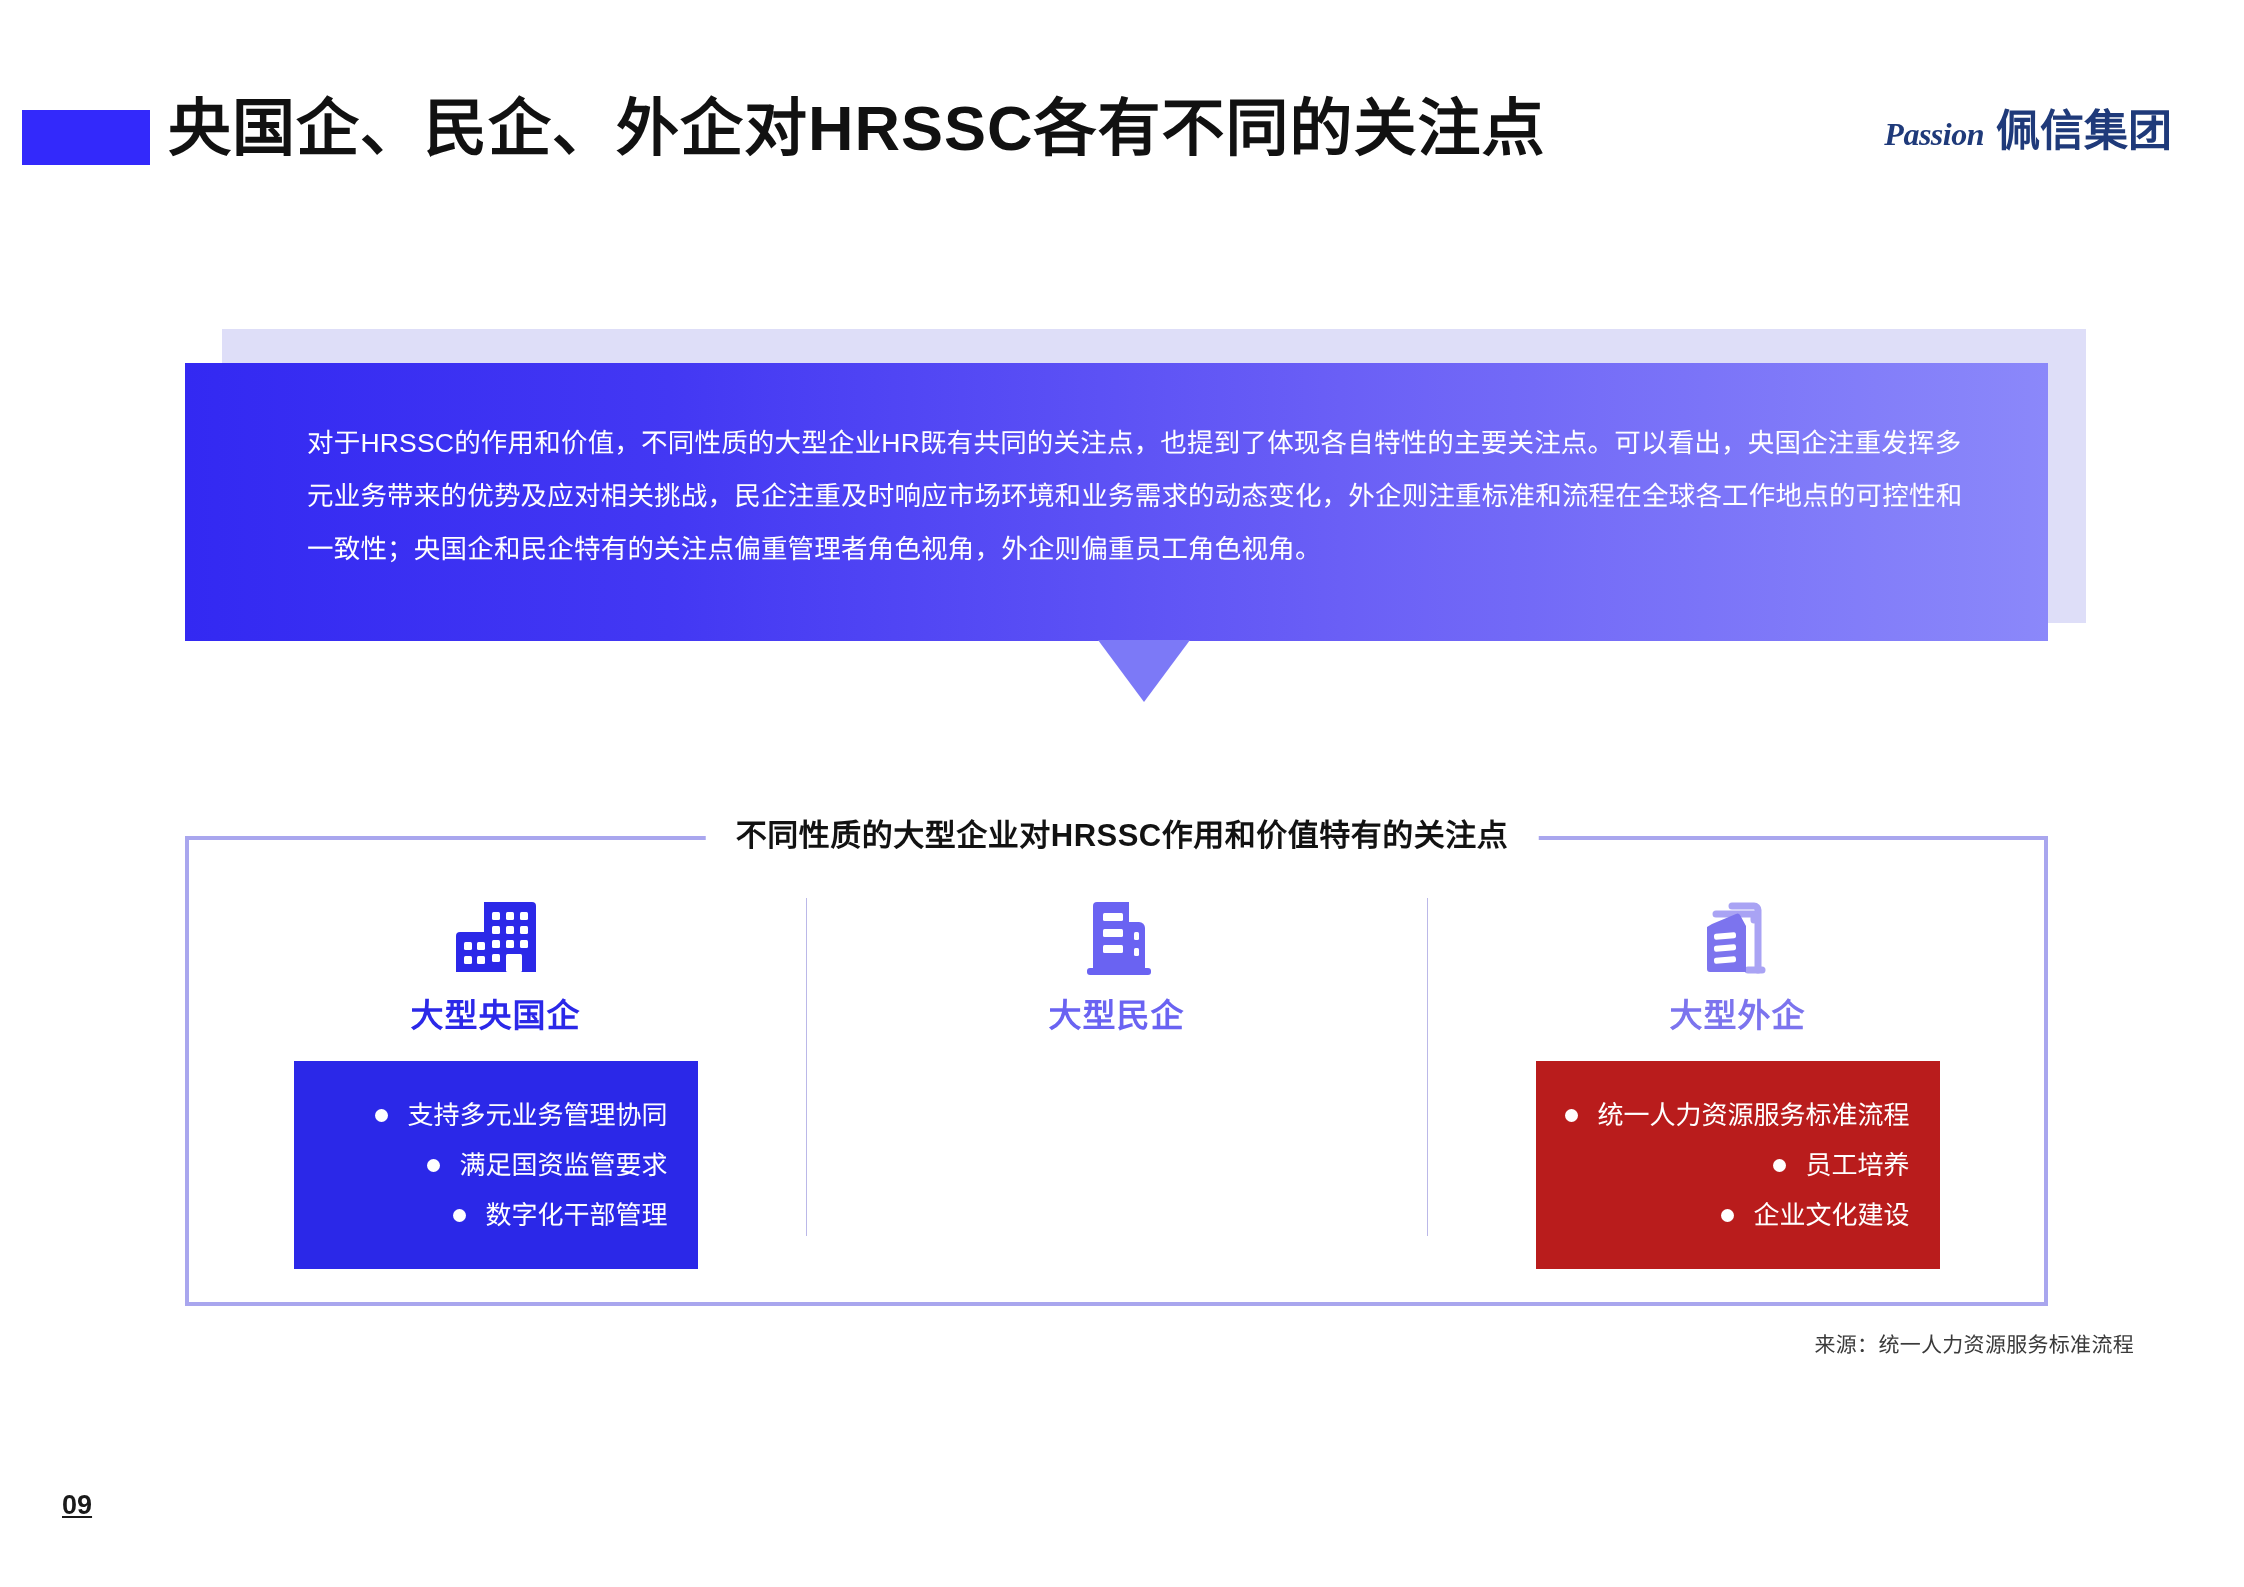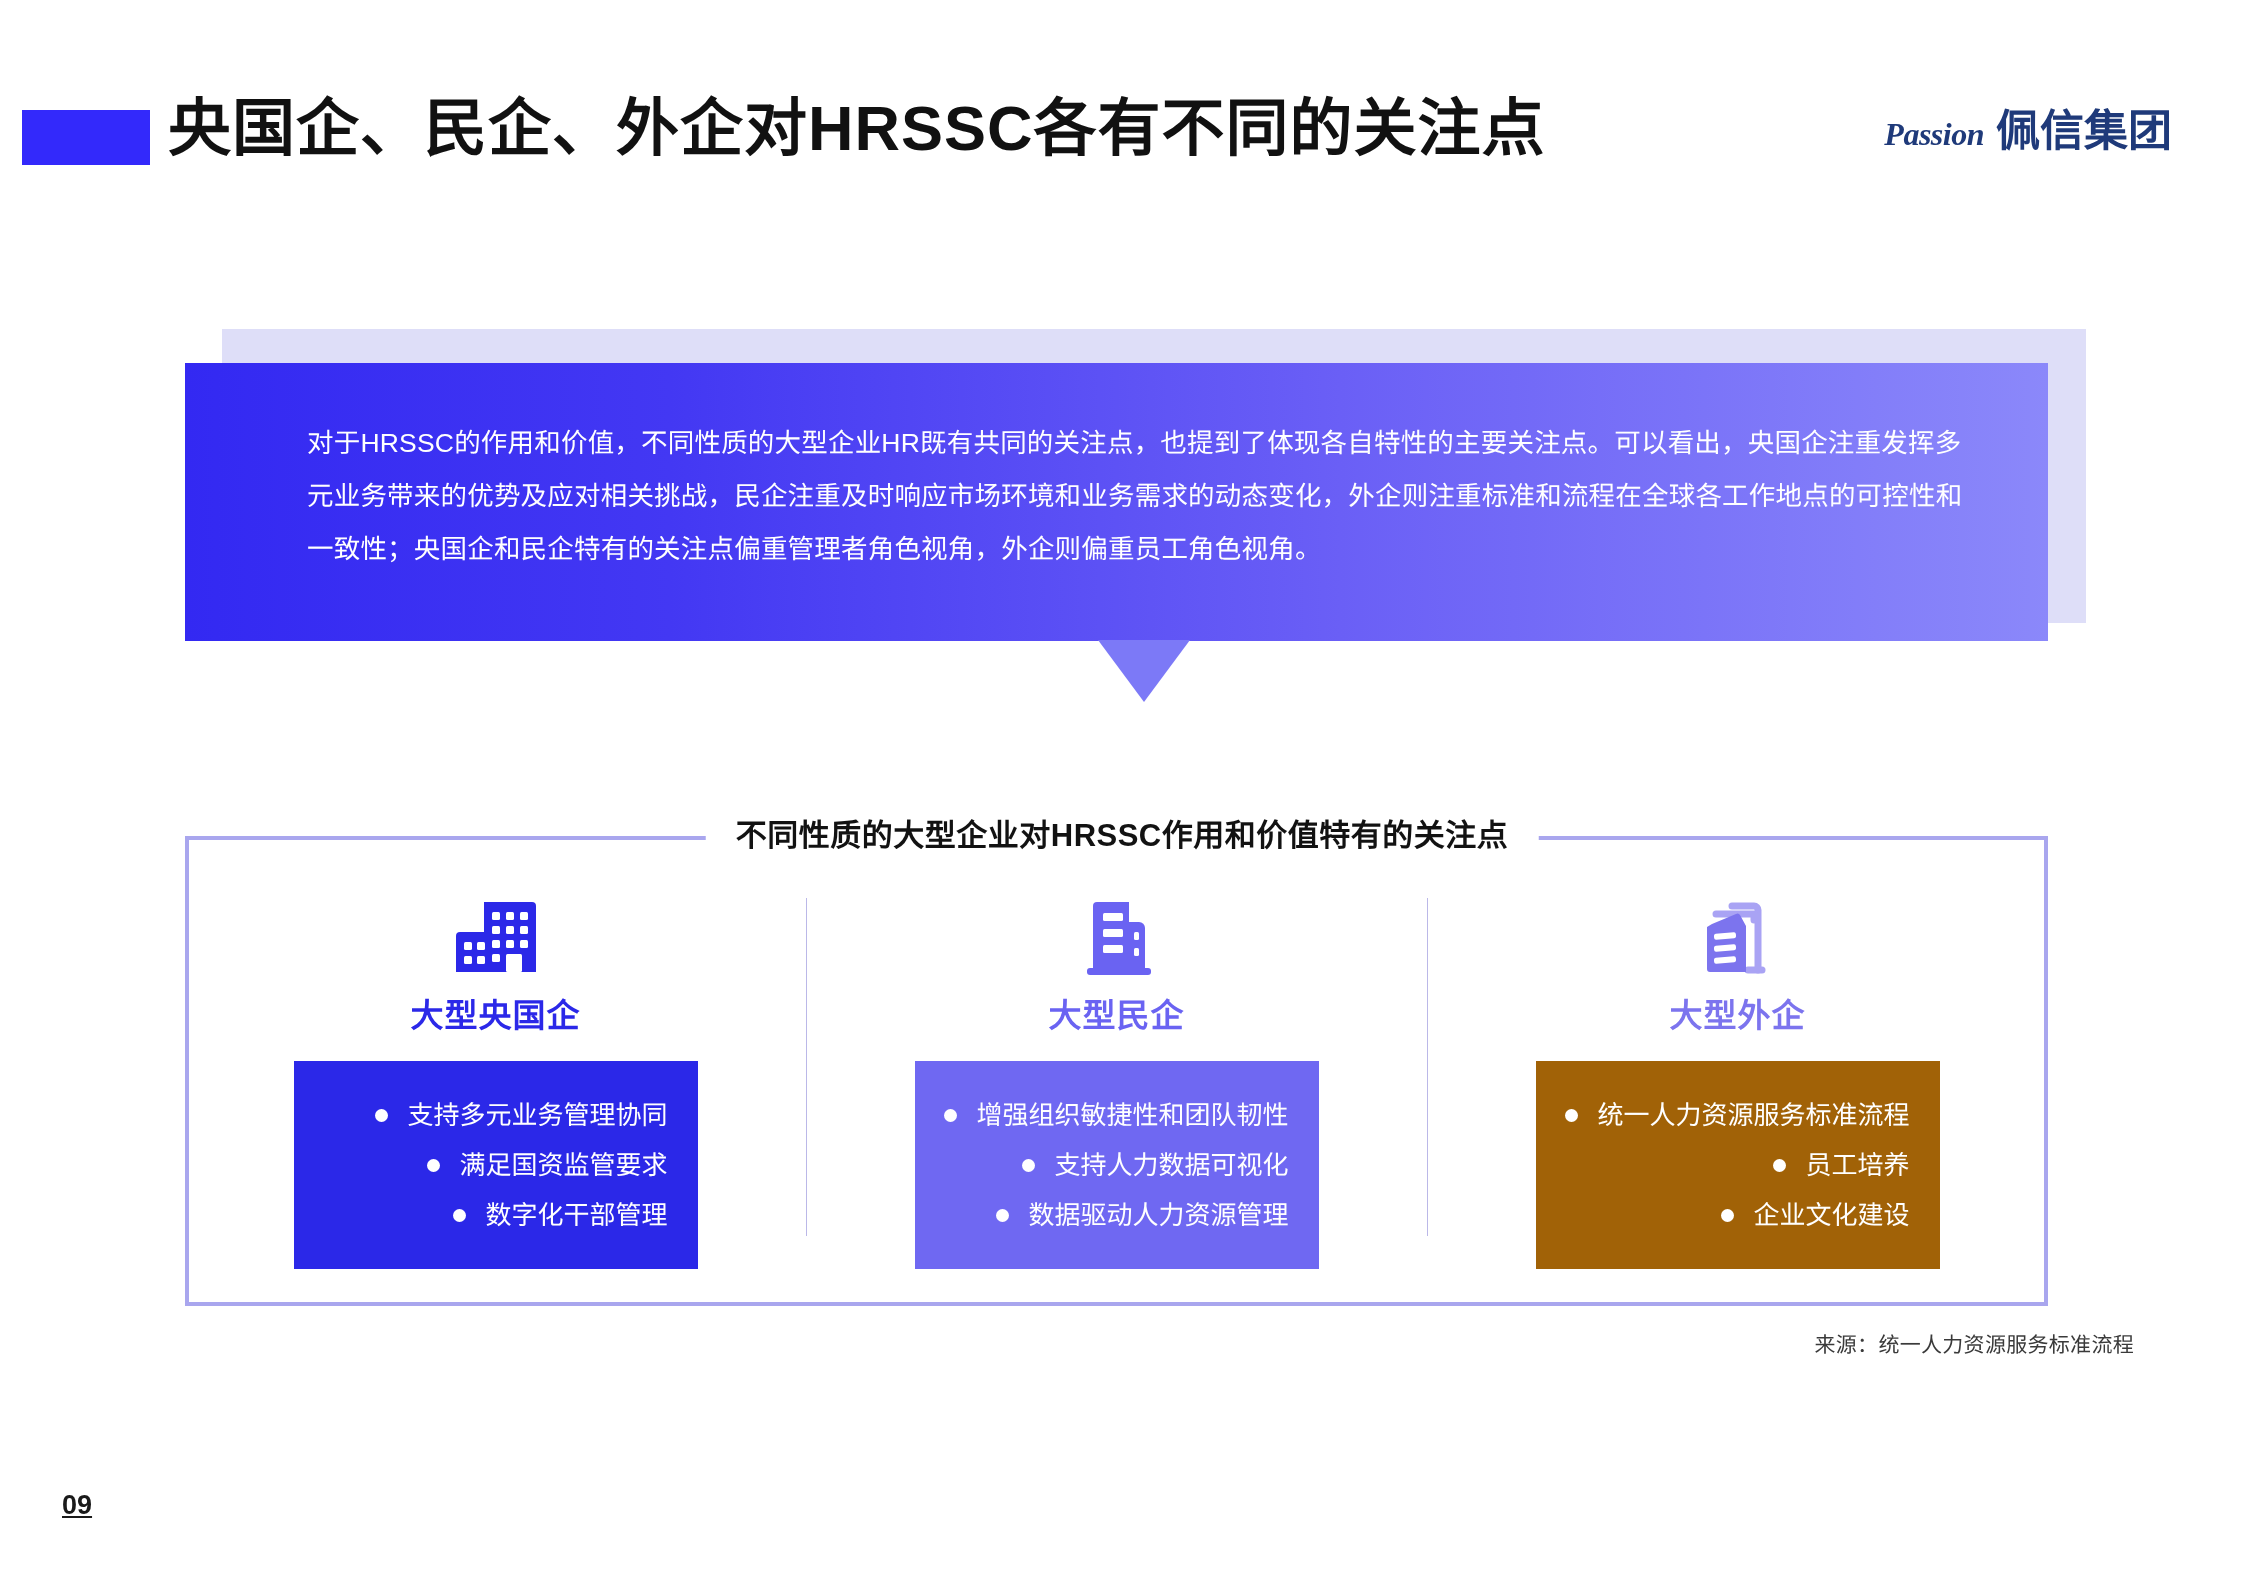--- a/index.html
+++ b/index.html
@@ -290,52 +290,38 @@
           <g fill="#ffffff">
             <rect x="28" y="13" width="20" height="8" rx="1.5"></rect>
             <rect x="28" y="29" width="20" height="8" rx="1.5"></rect>
             <rect x="28" y="45" width="20" height="8" rx="1.5"></rect>
             <rect x="59" y="32" width="5" height="8" rx="1.5"></rect>
             <rect x="59" y="48" width="5" height="8" rx="1.5"></rect>
           </g>
         </svg>
       </div>
       <div class="col-title" style="color:#6A63F2">大型民企</div>
-      <div class="bullet-box" style="background:#6F68F2">
-        <div class="bullet-row">
-          <span class="bullet-dot"></span>
-          <span>增强组织敏捷性和团队韧性</span>
-        </div>
-        <div class="bullet-row">
-          <span class="bullet-dot"></span>
-          <span>支持人力数据可视化</span>
-        </div>
-        <div class="bullet-row">
-          <span class="bullet-dot"></span>
-          <span>数据驱动人力资源管理</span>
-        </div>
-      </div>
     </div>
 
     <div class="column">
       <div class="col-icon">
         <svg width="84" height="76" viewBox="0 0 84 76">
           <path d="M36 6 L58 6 a4 4 0 0 1 4 4 L62 70" fill="none" stroke="#A9A3F4" stroke-width="7" stroke-linecap="round" stroke-linejoin="round"></path>
           <path d="M20 14 h38 v6" fill="none" stroke="#A9A3F4" stroke-width="7" stroke-linecap="round" stroke-linejoin="round"></path>
           <path d="M52 70 h14" fill="none" stroke="#A9A3F4" stroke-width="7" stroke-linecap="round"></path>
           <path d="M16 24 L40 14 a3 3 0 0 1 4 1 L50 26 L50 72 h-36 a3 3 0 0 1 -3 -3 L11 27 z" fill="#7C74EE"></path>
           <g fill="#ffffff">
             <rect x="18" y="33" width="22" height="6" rx="2" transform="rotate(-5 29 36)"></rect>
             <rect x="18" y="45" width="22" height="6" rx="2" transform="rotate(-5 29 48)"></rect>
             <rect x="18" y="57" width="22" height="6" rx="2" transform="rotate(-5 29 60)"></rect>
           </g>
         </svg>
       </div>
       <div class="col-title" style="color:#7C74EE">大型外企</div>
-      <div class="bullet-box" style="background:#a16207">
+      <div class="bullet-box" style="background:#b91c1c">
         <div class="bullet-row">
           <span class="bullet-dot"></span>
           <span>统一人力资源服务标准流程</span>
         </div>
         <div class="bullet-row">
           <span class="bullet-dot"></span>
           <span>员工培养</span>
         </div>
         <div class="bullet-row">
           <span class="bullet-dot"></span>

